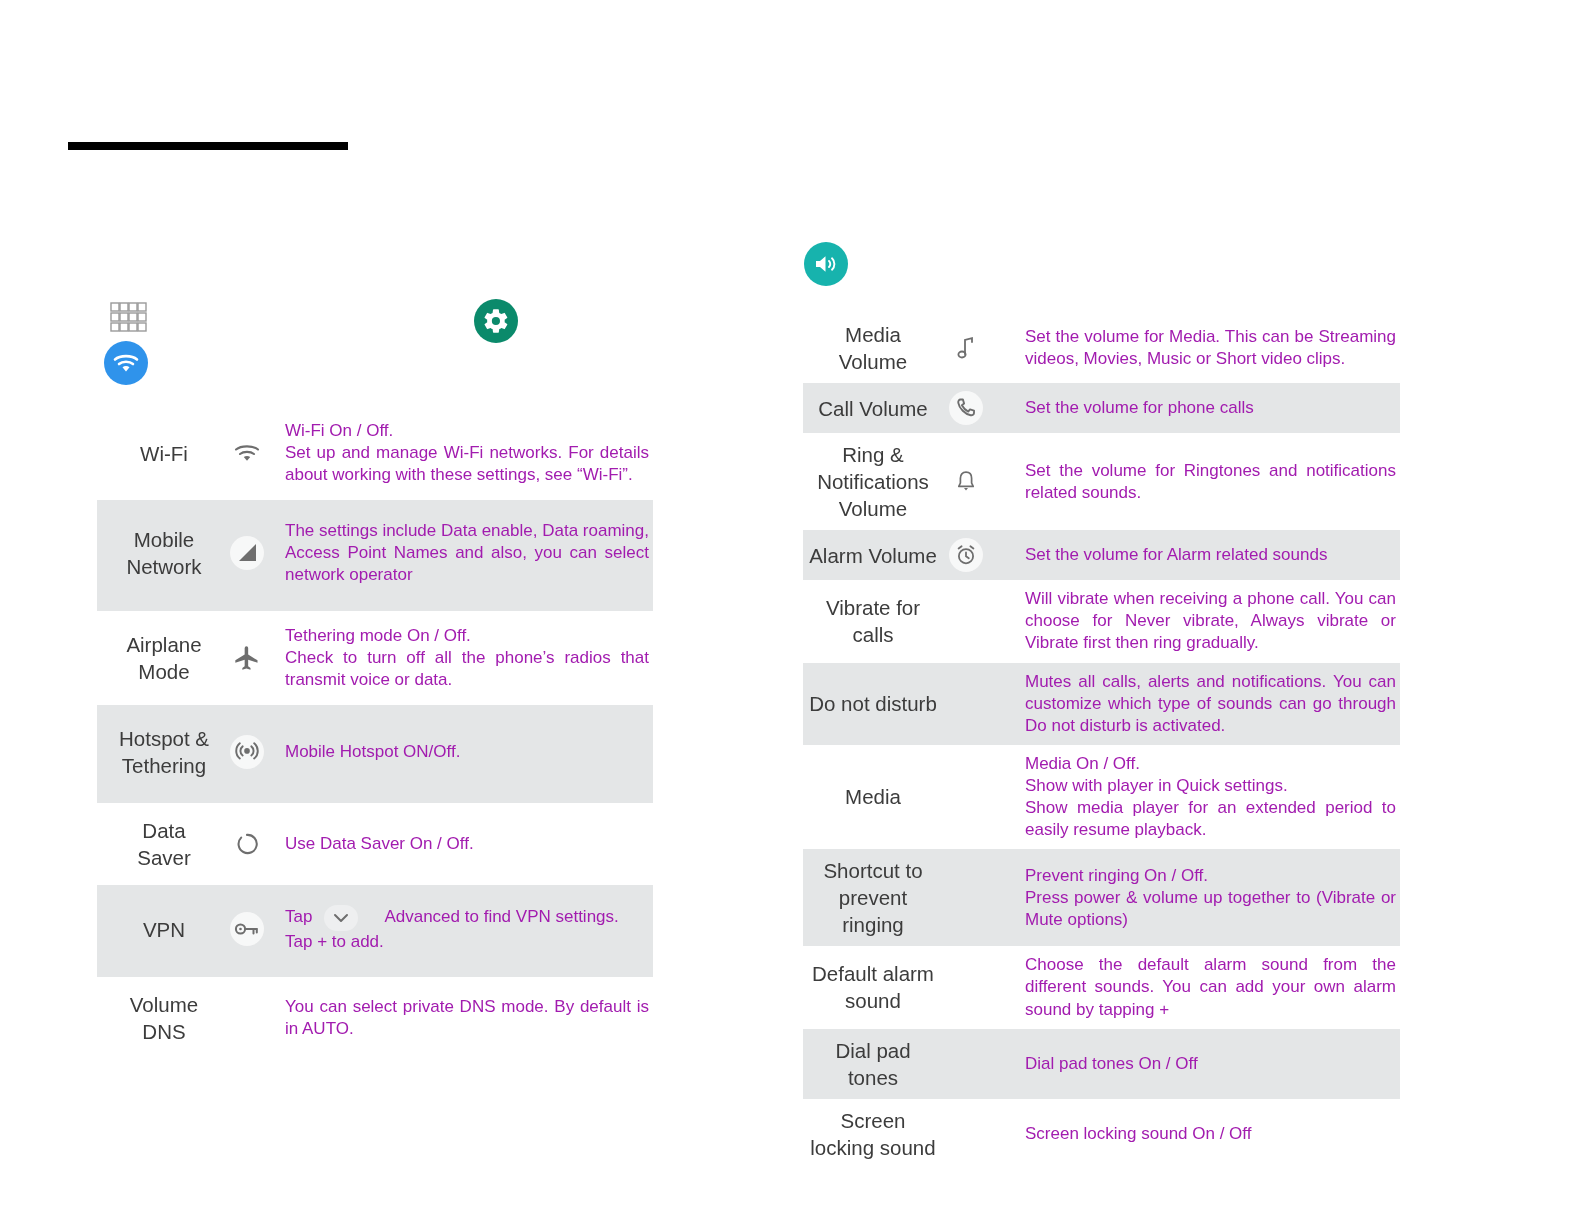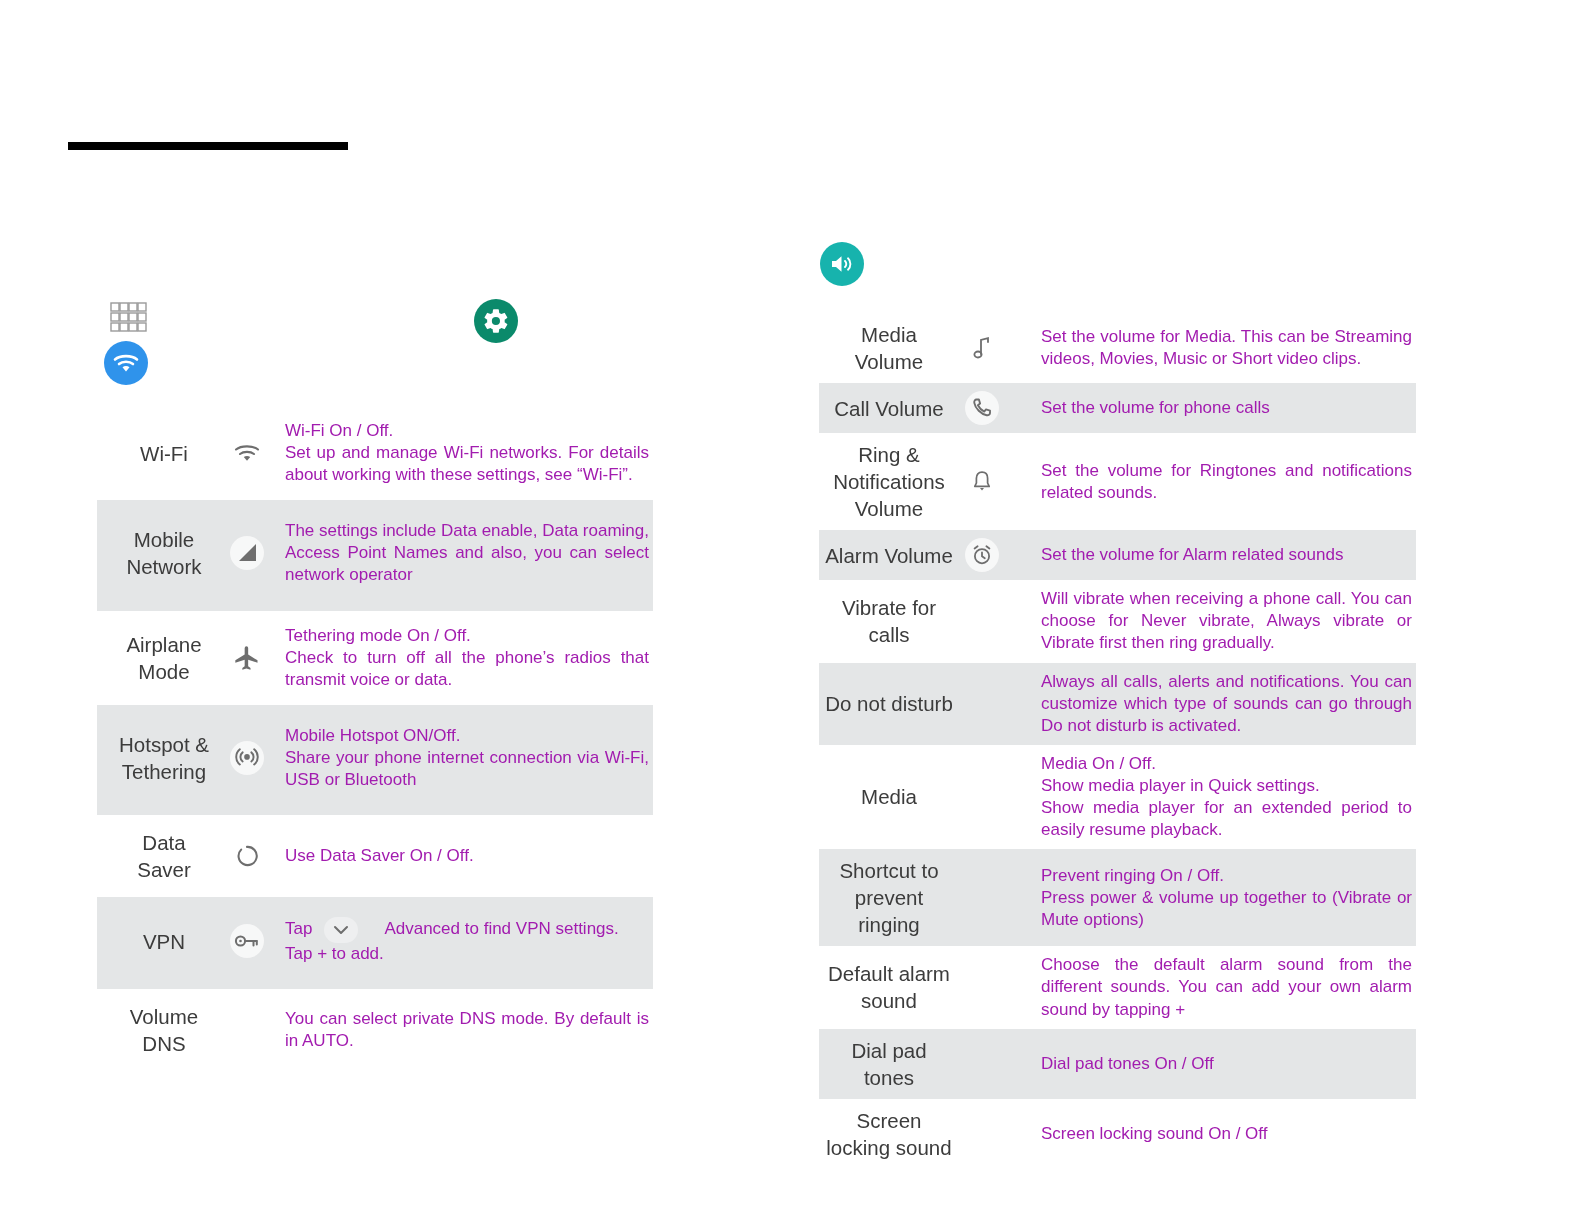--- a/index.html
+++ b/index.html
@@ -47,21 +47,21 @@
 
   .left-table {
     position: absolute;
     left: 97px; top: 406px;
     width: 556px;
   }
 
   
   .right-col {
     position: absolute;
-    left: 16px; top: 0;
+    left: 0; top: 0;
     width: 1560px; height: 1224px;
   }
   .speaker-badge { position: absolute; left: 804px; top: 242px; background: #17b3ad; }
 
   .right-table {
     position: absolute;
     left: 803px; top: 313px;
     width: 597px;
   }
 
@@ -242,21 +242,20 @@
                 <path d="M8 15.2 A5.3 5.3 0 0 1 8 6.8"></path>
                 <path d="M16 6.8 A5.3 5.3 0 0 1 16 15.2"></path>
                 <path d="M5.4 18 A9 9 0 0 1 5.4 4"></path>
                 <path d="M18.6 4 A9 9 0 0 1 18.6 18"></path>
               </g>
             </svg>
           </div>
         </div>
         <div class="cell-desc">
           <span class="desc-line nojust">Mobile Hotspot ON/Off.</span>
-          <span>Share your phone internet connection via Wi-Fi, USB or Bluetooth</span>
         </div>
       </div>
 
       <div class="row pad-md">
         <div class="cell-label">Data
 Saver</div>
         <div class="cell-icon">
           <svg width="26" height="26" viewBox="0 0 24 24">
             <path fill="none" stroke="#6e6e6e" stroke-width="1.9" stroke-linecap="round" d="M12 3.6 A8.4 8.4 0 1 1 6.6 6.1"></path>
           </svg>
@@ -380,30 +379,30 @@
         <div class="cell-icon"></div>
         <div class="cell-desc">
           <span>Will vibrate when receiving a phone call. You can choose for Never vibrate, Always vibrate or Vibrate first then ring gradually.</span>
         </div>
       </div>
 
       <div class="row shaded pad-sm">
         <div class="cell-label">Do not disturb</div>
         <div class="cell-icon"></div>
         <div class="cell-desc">
-          <span>Always all calls, alerts and notifications. You can customize which type of sounds can go through Do not disturb is activated.</span>
+          <span>Mutes all calls, alerts and notifications. You can customize which type of sounds can go through Do not disturb is activated.</span>
         </div>
       </div>
 
       <div class="row pad-sm">
         <div class="cell-label">Media</div>
         <div class="cell-icon"></div>
         <div class="cell-desc">
           <span class="desc-line nojust">Media On / Off.</span>
-          <span class="desc-line nojust">Show media player in Quick settings.</span>
+          <span class="desc-line nojust">Show with player in Quick settings.</span>
           <span>Show media player for an extended period to easily resume playback.</span>
         </div>
       </div>
 
       <div class="row shaded pad-sm">
         <div class="cell-label">Shortcut to
 prevent
 ringing</div>
         <div class="cell-icon"></div>
         <div class="cell-desc">

